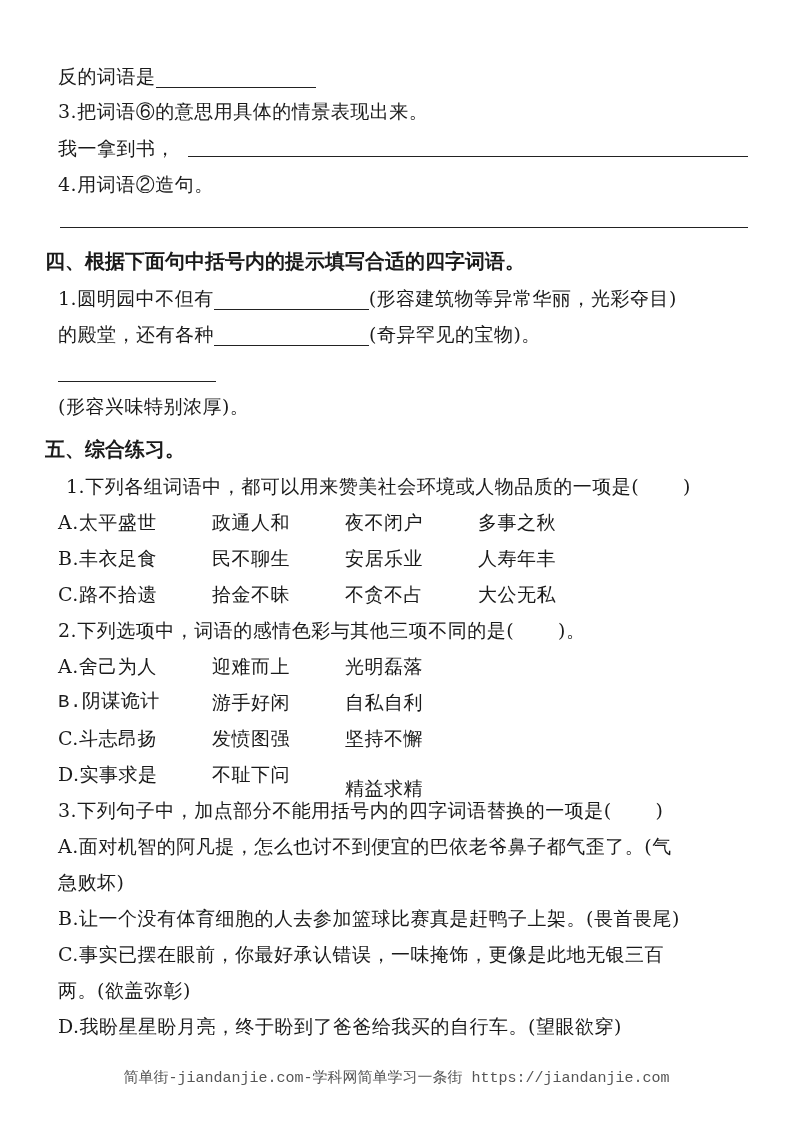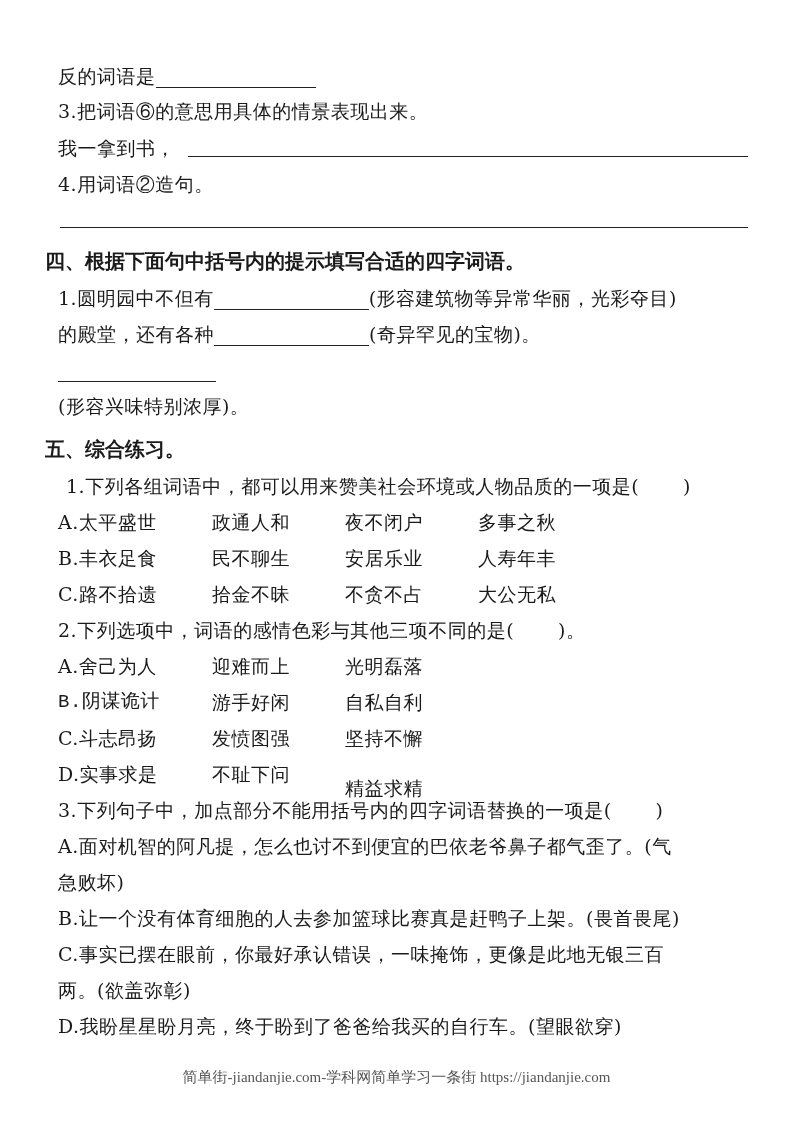--- a/index.html
+++ b/index.html
@@ -6,21 +6,21 @@
   body { width: 793px; height: 1122px; position: relative; overflow: hidden;
          font-family: "DejaVu Serif", "Liberation Serif", serif; color: #1a1a1a; }
   .line { position: absolute; left: 58px; font-size: 19px; line-height: 24px; white-space: nowrap; letter-spacing: 0.5px; }
   .head { position: absolute; left: 45px; font-size: 20px; line-height: 26px; font-weight: bold;
           font-family: "DejaVu Sans", "Liberation Sans", sans-serif; white-space: nowrap; }
   .blank { display: inline-block; border-bottom: 1.5px solid #222; height: 20px; vertical-align: bottom; }
   .fullrule { position: absolute; height: 0; border-top: 1.5px solid #222; }
   .opt { position: absolute; font-size: 19px; line-height: 24px; white-space: nowrap; letter-spacing: 0.5px; }
   .paren { display: inline-block; width: 44px; }
   .footer { position: absolute; left: 0; width: 793px; top: 1068px; text-align: center;
-            font-family: Liberation Serif, serif; font-size: 15px; color: #555; }
+            font-family: Liberation Mono, monospace; font-size: 15px; color: #555; }
 </style>
 </head>
 <body>
 
 <div class="line" style="top:64px;">
   <span>反的词语是</span><span class="blank" style="width:160px;"></span>
 </div>
 <div class="line" style="top:99px;">3.把词语⑥的意思用具体的情景表现出来。</div>
 <div class="line" style="top:136px;">
   <span>我一拿到书，</span>

